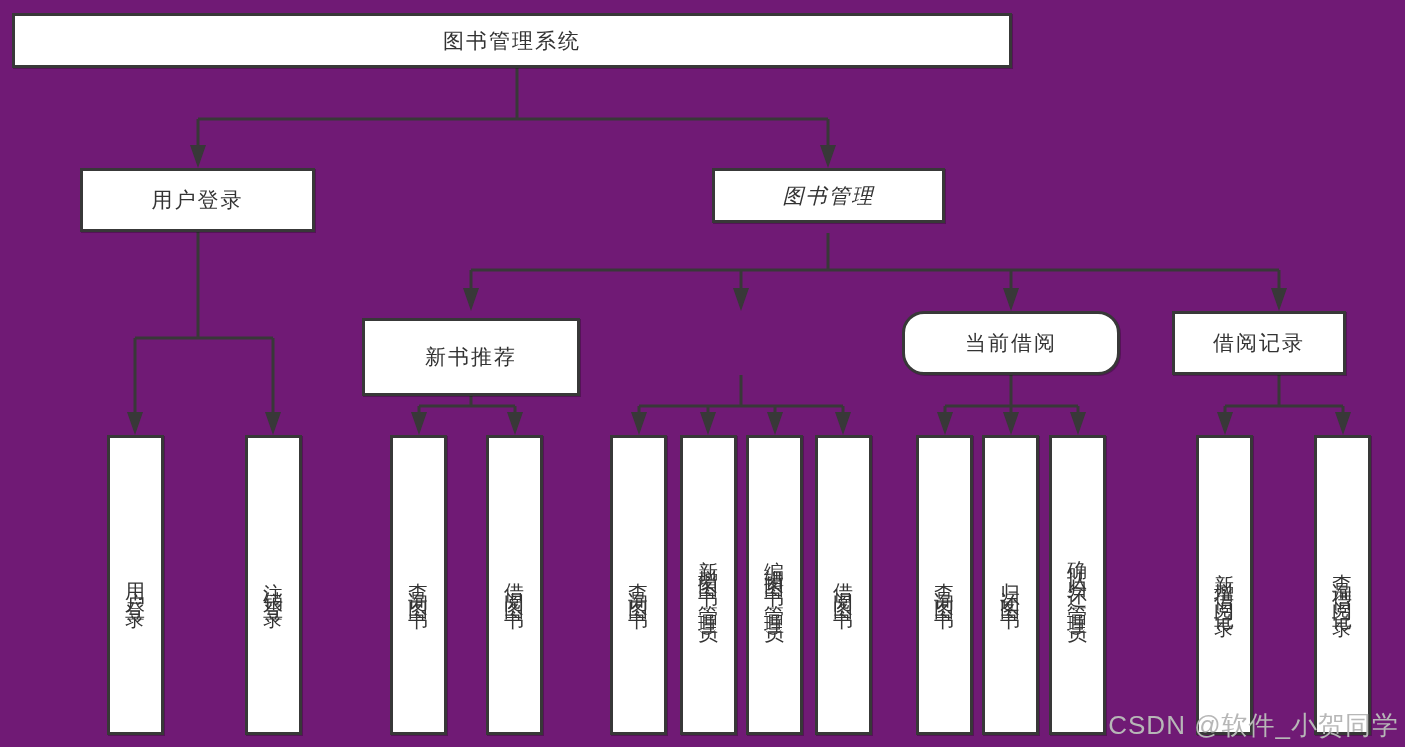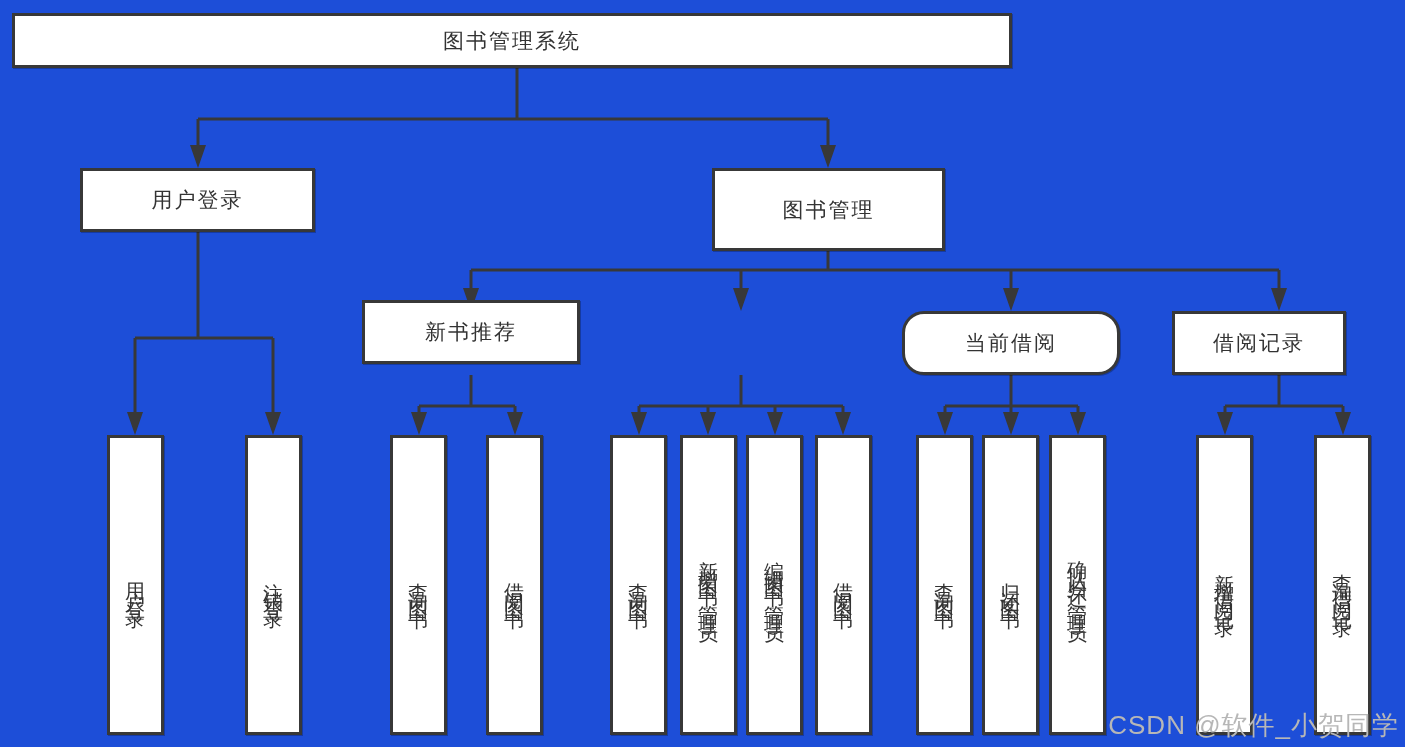--- a/index.html
+++ b/index.html
@@ -1,21 +1,21 @@
 <!DOCTYPE html>
 <html><head>
 <meta charset="utf-8">
 <style>
   * { margin: 0; padding: 0; box-sizing: border-box; }
   html, body { background: #ffffff; }
   .canvas {
     position: relative;
     width: 1405px;
     height: 747px;
-    background: #1d4ed8;
+    background: #701a75;
     font-family: "Liberation Sans", "DejaVu Sans", sans-serif;
     overflow: hidden;
   }
   .connectors {
     position: absolute;
     left: 0; top: 0;
     width: 1405px; height: 747px;
   }
   .cl { fill: none; stroke: #383838; stroke-width: 3; }
   .af { fill: #383838; stroke: none; }
@@ -89,25 +89,25 @@
     </g>
   </svg>
 
   <div class="node" style="left:12px; top:13px; width:1000px; height:55px;">
     <span class="lbl">图书管理系统</span>
   </div>
 
   <div class="node" style="left:80px; top:168px; width:235px; height:64px;">
     <span class="lbl">用户登录</span>
   </div>
-  <div class="node" style="left:712px; top:168px; width:233px; height:83px;">
+  <div class="node" style="left:712px; top:168px; width:233px; height:55px;font-style:italic;">
     <span class="lbl">图书管理</span>
   </div>
 
-  <div class="node" style="left:362px; top:300px; width:218px; height:64px;">
+  <div class="node" style="left:362px; top:318px; width:218px; height:78px;">
     <span class="lbl">新书推荐</span>
   </div>
   <div class="node" style="left:902px; top:311px; width:218px; height:64px;border-radius:22px;">
     <span class="lbl">当前借阅</span>
   </div>
   <div class="node" style="left:1172px; top:311px; width:174px; height:64px;">
     <span class="lbl">借阅记录</span>
   </div>
 
   <div class="node leaf" style="left:107px; top:435px; width:57px; height:300px;">

